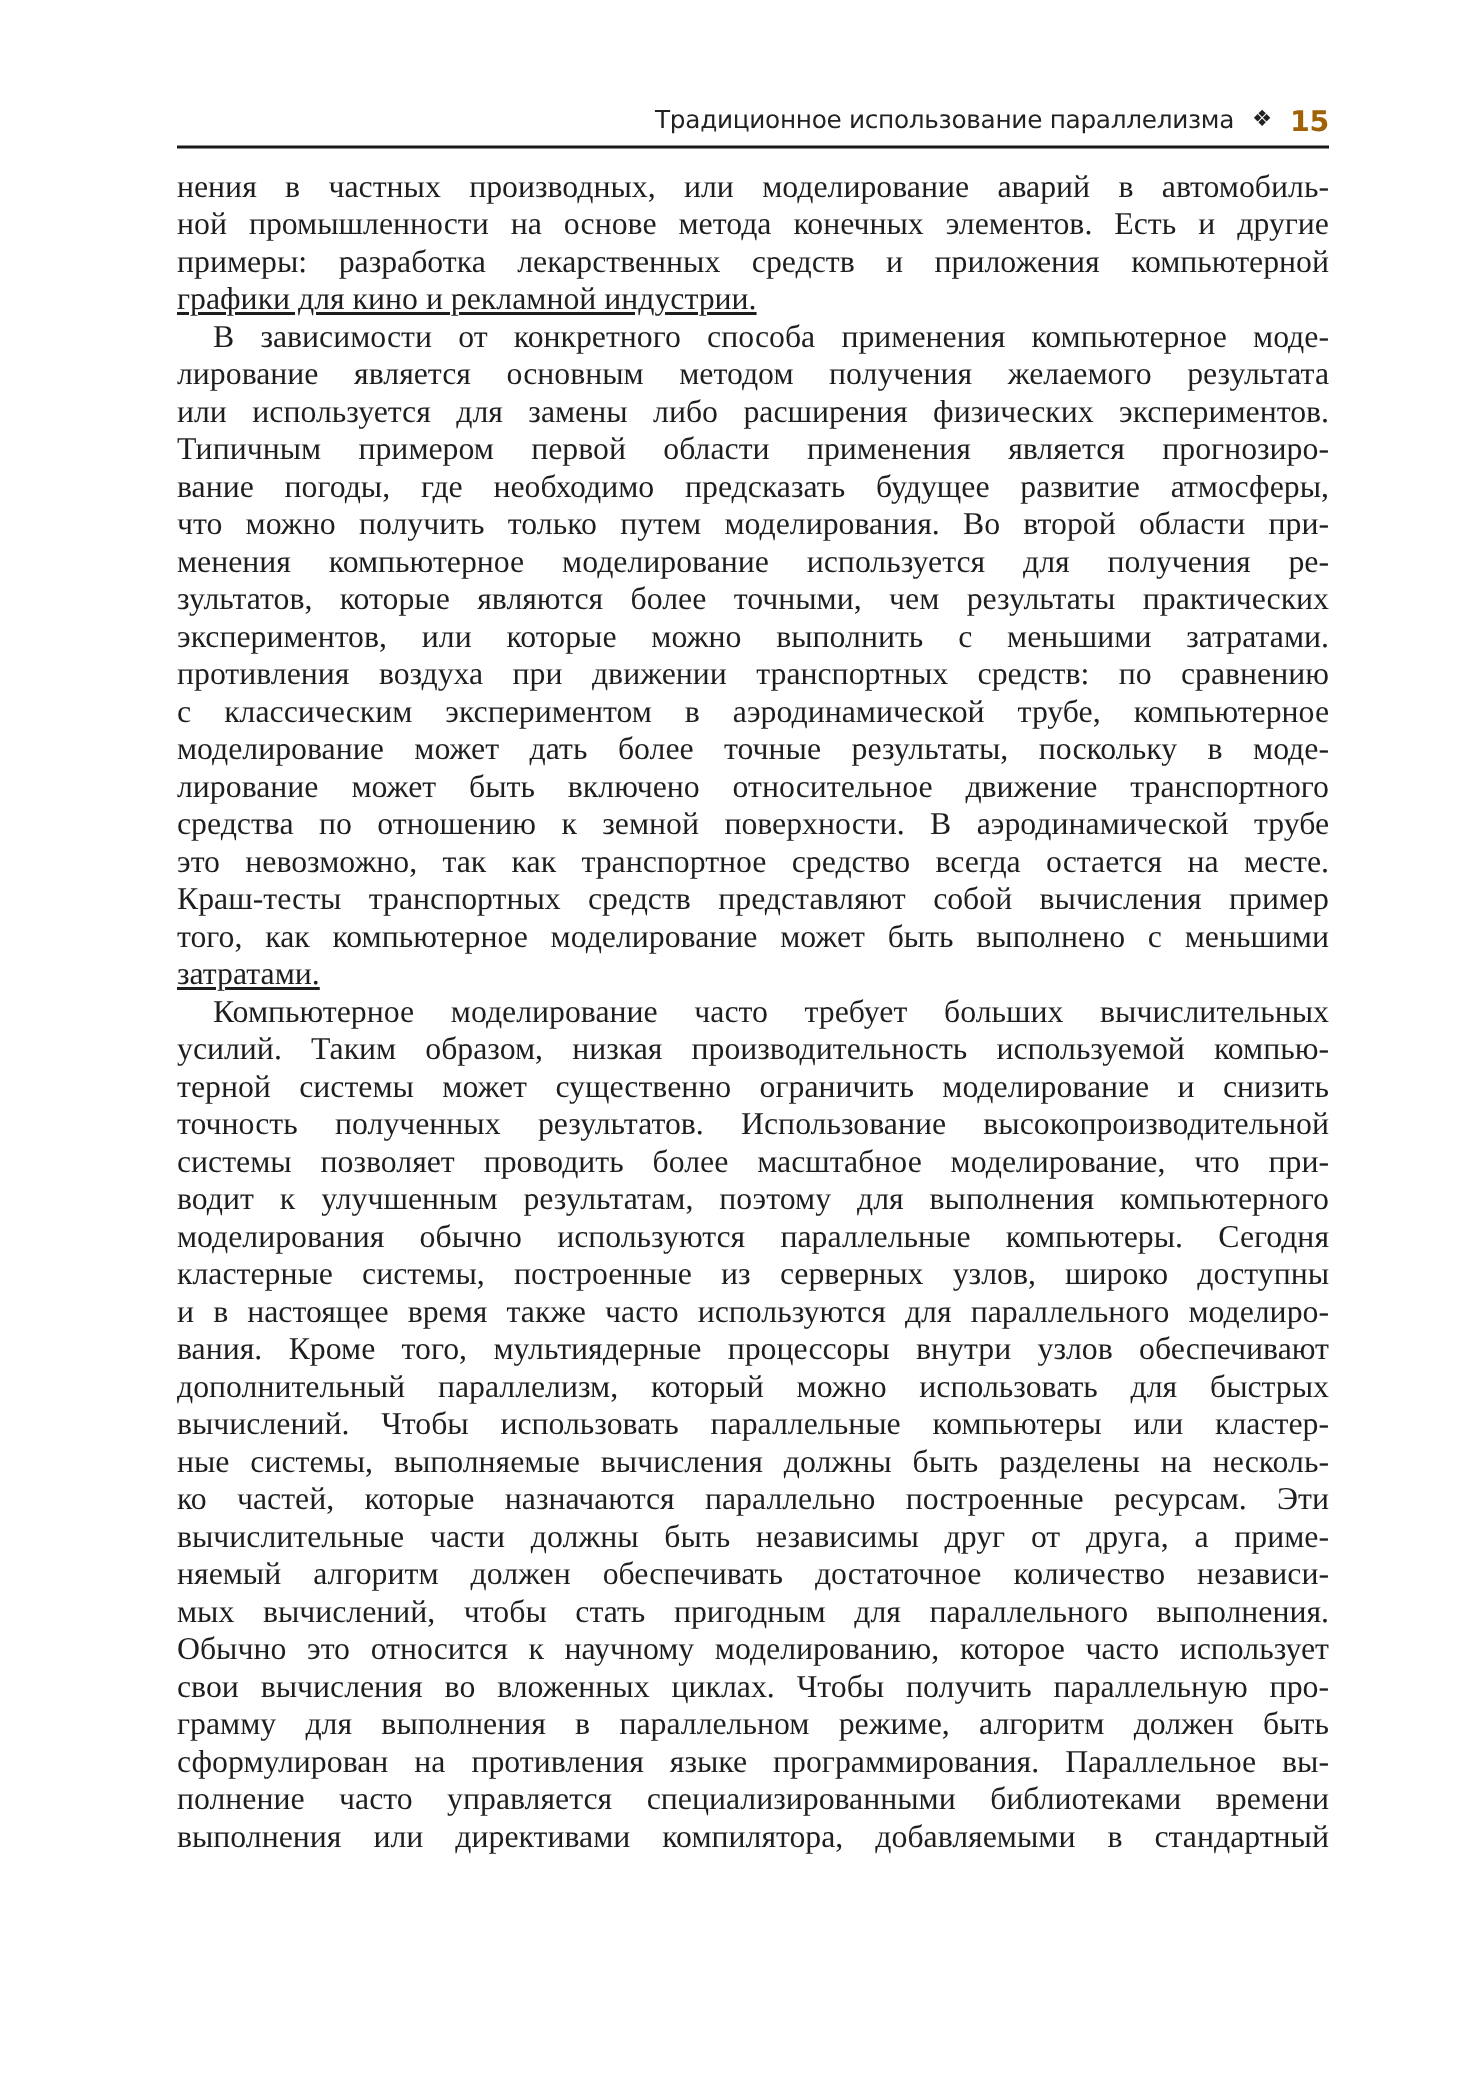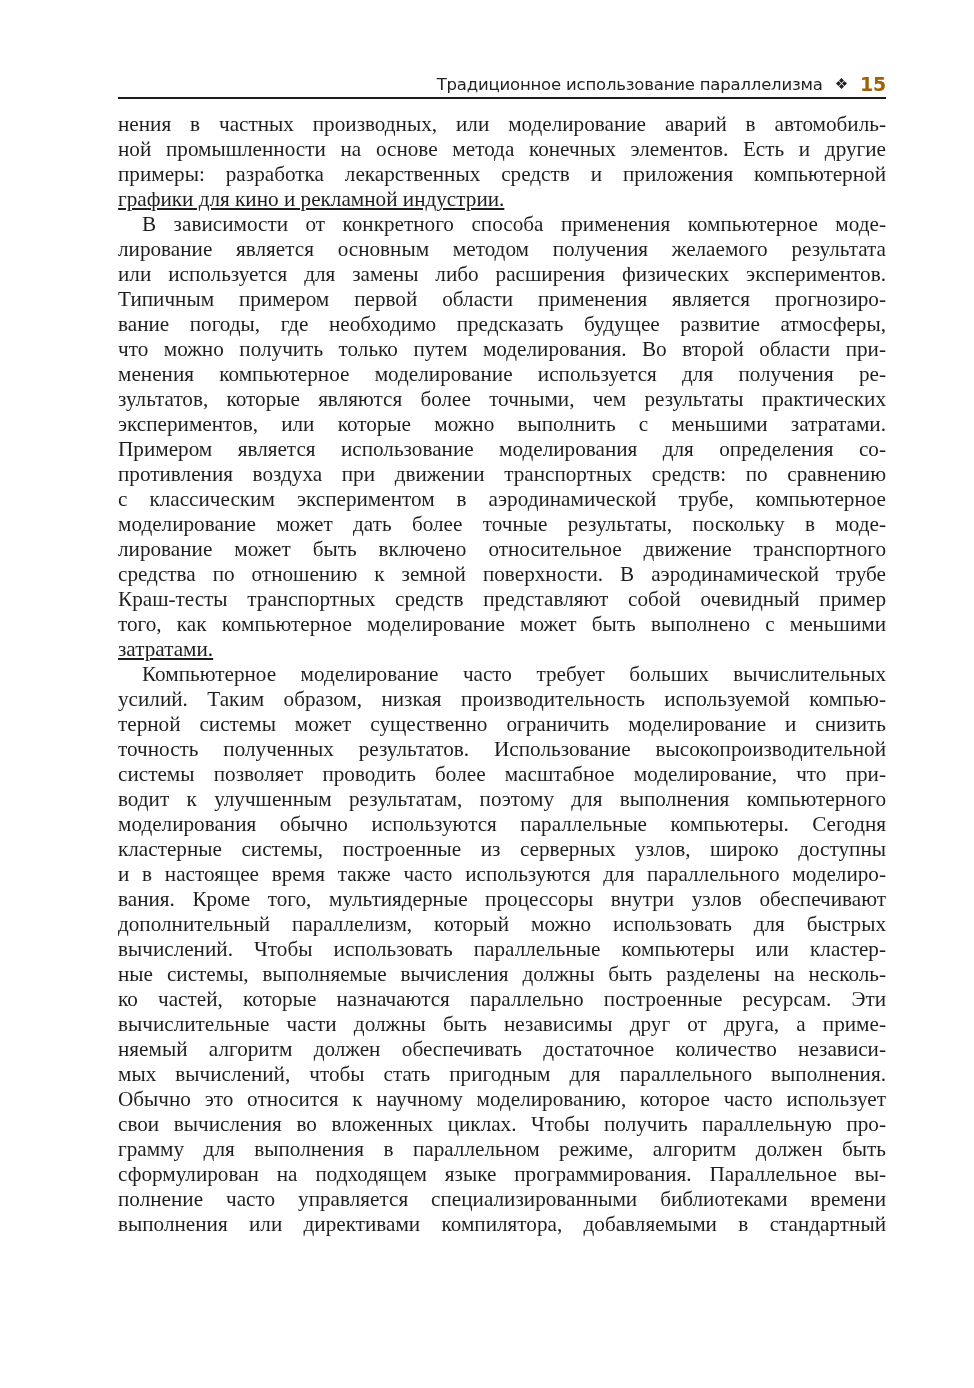--- a/index.html
+++ b/index.html
@@ -15,21 +15,20 @@
       color: #1c1c1c;
     }
     .page-header {
       position: absolute;
       left: 118px;
       top: 70px;
       width: 768px;
       height: 28px;
       display: flex;
       justify-content: flex-end;
-      align-items: center;
       font-family: "DejaVu Sans", sans-serif;
       font-size: 16.5px;
       color: #222;
       letter-spacing: -0.2px;
     }
     .page-header .running-title {
       margin-right: 12px;
     }
     .page-header .ornament {
       font-size: 15px;
@@ -95,27 +94,27 @@
     <div class="paragraph">
       <span class="line indent">В зависимости от конкретного способа применения компьютерное моде-</span>
       <span class="line">лирование является основным методом получения желаемого результата</span>
       <span class="line">или используется для замены либо расширения физических экспериментов.</span>
       <span class="line">Типичным примером первой области применения является прогнозиро-</span>
       <span class="line">вание погоды, где необходимо предсказать будущее развитие атмосферы,</span>
       <span class="line">что можно получить только путем моделирования. Во второй области при-</span>
       <span class="line">менения компьютерное моделирование используется для получения ре-</span>
       <span class="line">зультатов, которые являются более точными, чем результаты практических</span>
       <span class="line">экспериментов, или которые можно выполнить с меньшими затратами.</span>
-      <span class="line">Примером является использование моделирования для определения со-</span>
       <span class="line">противления воздуха при движении транспортных средств: по сравнению</span>
       <span class="line">с классическим экспериментом в аэродинамической трубе, компьютерное</span>
       <span class="line">моделирование может дать более точные результаты, поскольку в моде-</span>
       <span class="line">лирование может быть включено относительное движение транспортного</span>
       <span class="line">средства по отношению к земной поверхности. В аэродинамической трубе</span>
-      <span class="line">Краш-тесты транспортных средств представляют собой очевидный пример</span>
+      <span class="line">это невозможно, так как транспортное средство всегда остается на месте.</span>
+      <span class="line">Краш-тесты транспортных средств представляют собой вычисления пример</span>
       <span class="line">того, как компьютерное моделирование может быть выполнено с меньшими</span>
       <span class="line last">затратами.</span>
     </div>
     <div class="paragraph">
       <span class="line indent">Компьютерное моделирование часто требует больших вычислительных</span>
       <span class="line">усилий. Таким образом, низкая производительность используемой компью-</span>
       <span class="line">терной системы может существенно ограничить моделирование и снизить</span>
       <span class="line">точность полученных результатов. Использование высокопроизводительной</span>
       <span class="line">системы позволяет проводить более масштабное моделирование, что при-</span>
       <span class="line">водит к улучшенным результатам, поэтому для выполнения компьютерного</span>
@@ -126,17 +125,17 @@
       <span class="line">дополнительный параллелизм, который можно использовать для быстрых</span>
       <span class="line">вычислений. Чтобы использовать параллельные компьютеры или кластер-</span>
       <span class="line">ные системы, выполняемые вычисления должны быть разделены на несколь-</span>
       <span class="line">ко частей, которые назначаются параллельно построенные ресурсам. Эти</span>
       <span class="line">вычислительные части должны быть независимы друг от друга, а приме-</span>
       <span class="line">няемый алгоритм должен обеспечивать достаточное количество независи-</span>
       <span class="line">мых вычислений, чтобы стать пригодным для параллельного выполнения.</span>
       <span class="line">Обычно это относится к научному моделированию, которое часто использует</span>
       <span class="line">свои вычисления во вложенных циклах. Чтобы получить параллельную про-</span>
       <span class="line">грамму для выполнения в параллельном режиме, алгоритм должен быть</span>
-      <span class="line">сформулирован на подходящем языке программирования. Параллельное вы-</span>
+      <span class="line">сформулирован на противления языке программирования. Параллельное вы-</span>
       <span class="line">полнение часто управляется специализированными библиотеками времени</span>
       <span class="line">выполнения или директивами компилятора, добавляемыми в стандартный</span>
     </div>
   </div>
 
 </body></html>

